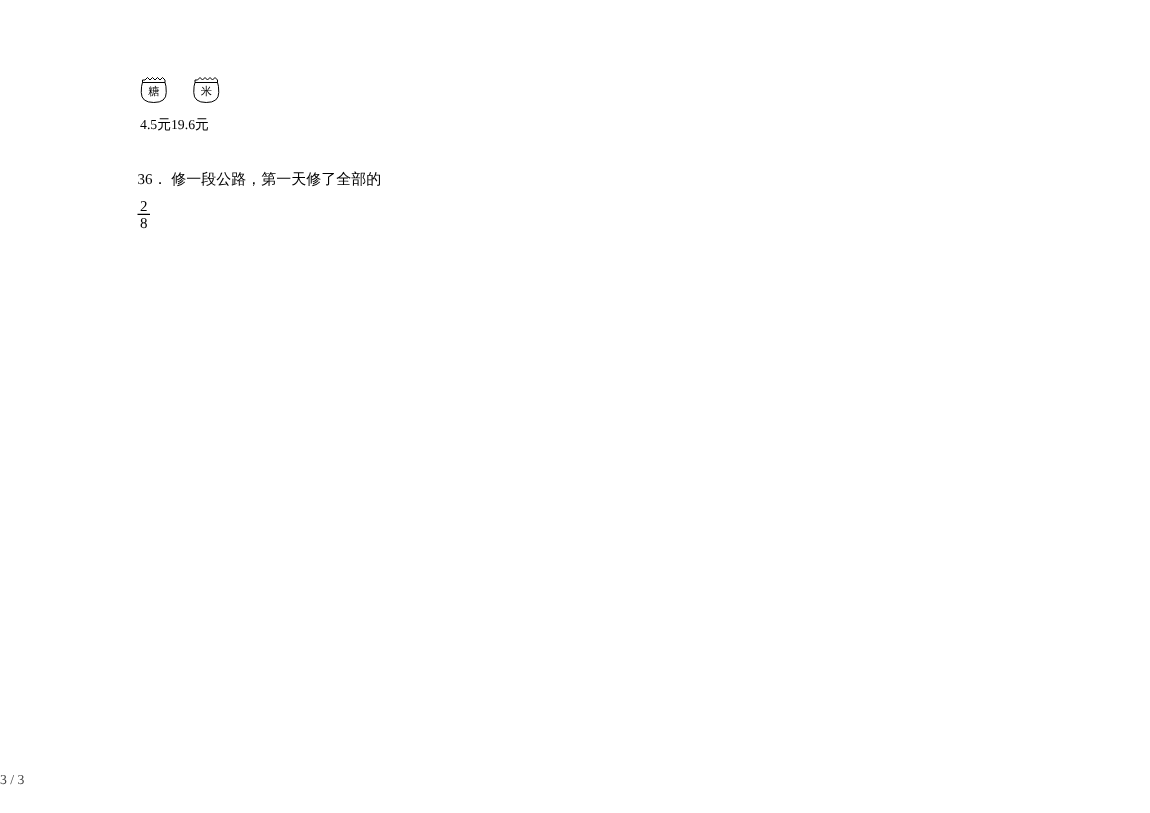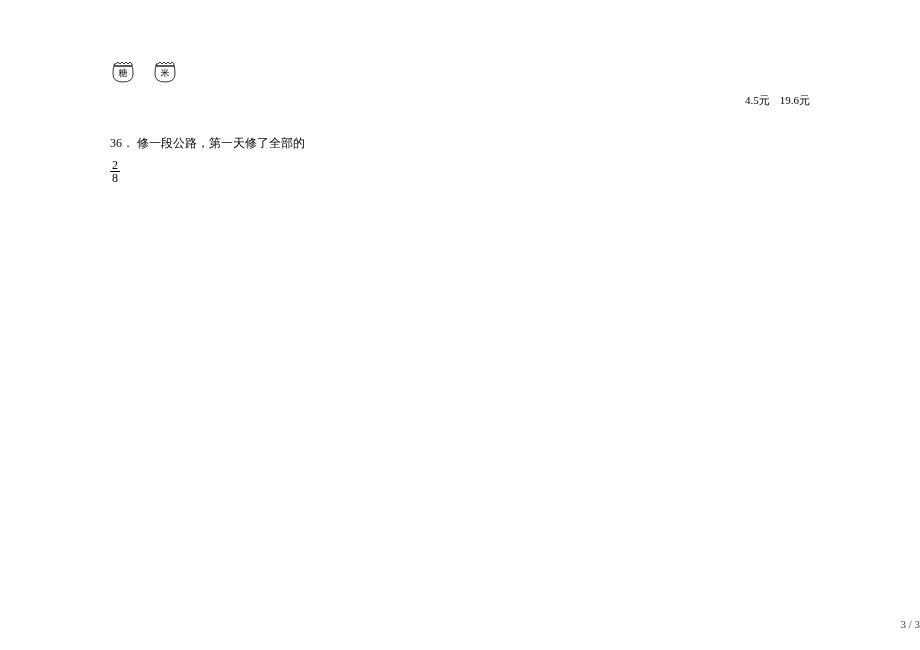--- a/index.html
+++ b/index.html
@@ -33,24 +33,22 @@
     .sack-icon {
       width: 26px;
       height: 24px;
       margin-bottom: 4px;
     }
     .price {
       font-size: 11px;
     }
     .prices-row {
       display: flex;
-      gap: 10px;
       margin-left: 2px;
       margin-bottom: 24px;
-      justify-content: flex-end;
     }
     .question-line {
       margin-bottom: 6px;
     }
     .question-num {
       display: inline-block;
     }
     .question-text {
       display: inline;
     }
@@ -67,21 +65,21 @@
       padding: 0 2px;
     }
     .fraction .den {
       padding: 0 2px;
     }
     .page-footer {
       position: absolute;
       bottom: 20px;
       left: 0;
       right: 0;
-      text-align: right;
+      text-align: left;
       font-size: 11px;
       color: #444;
     }
   </style>
 </head>
 <body>
 
 <div class="page">
 
   <div class="items-row">

